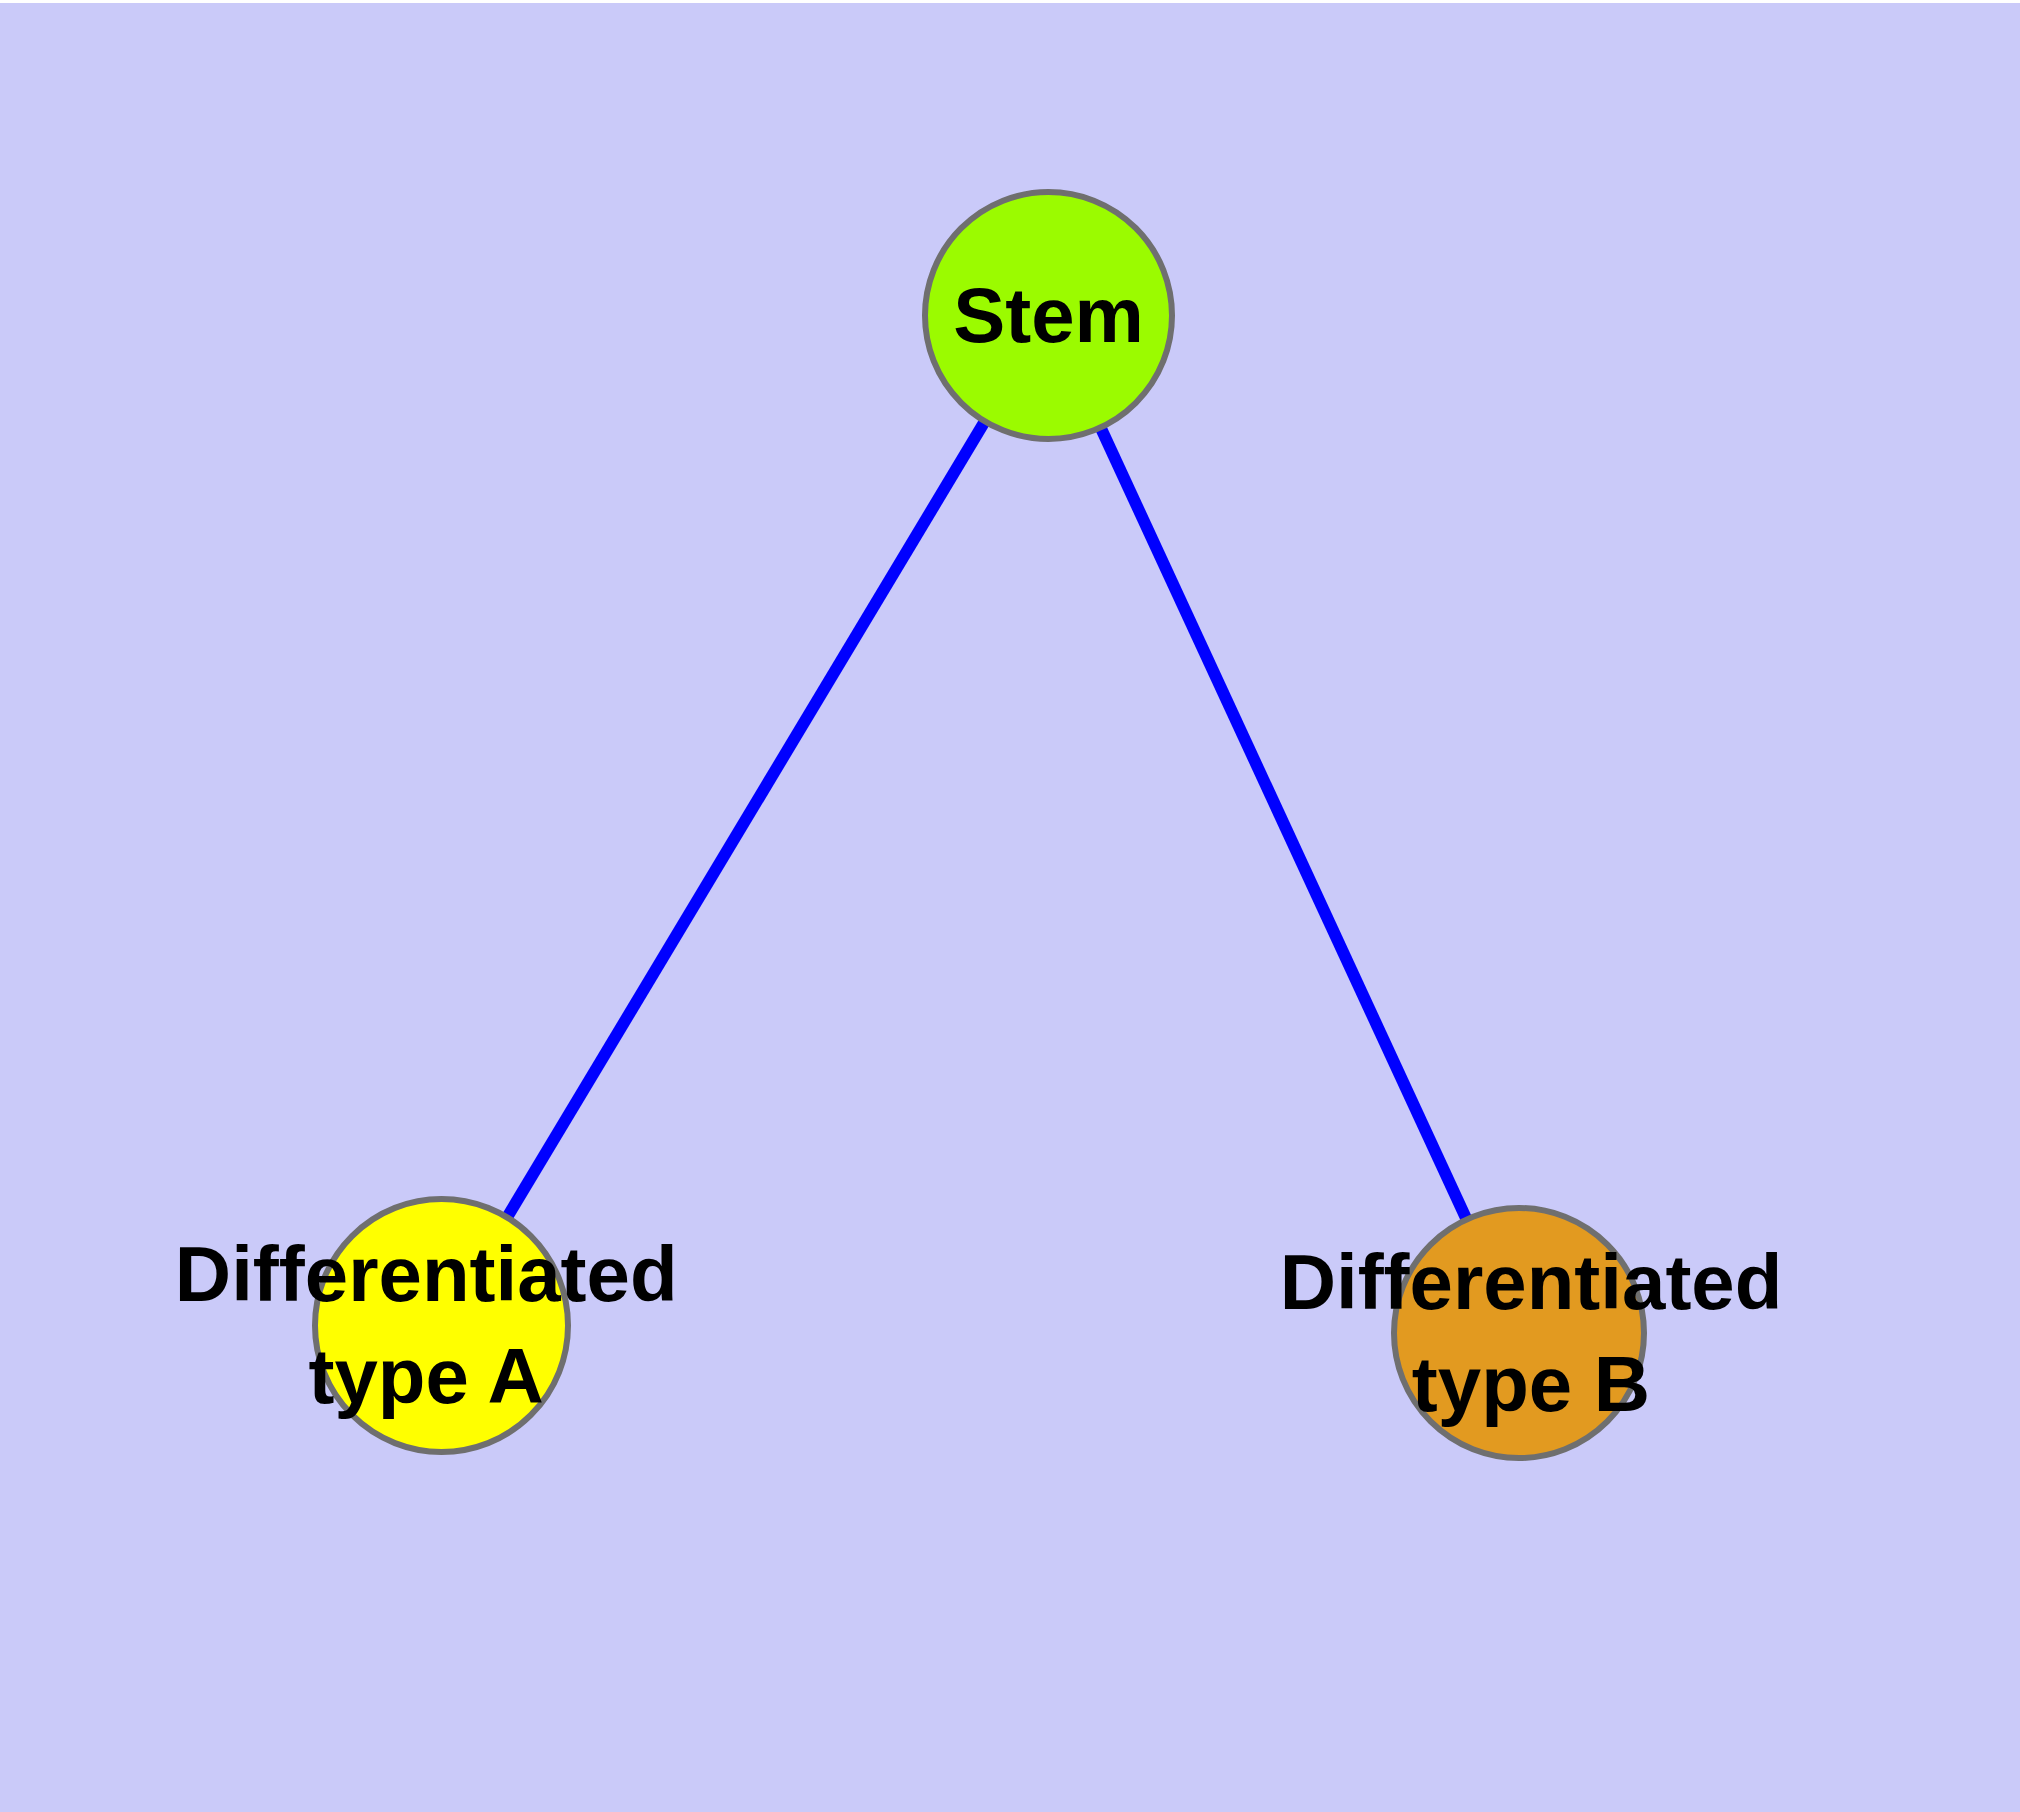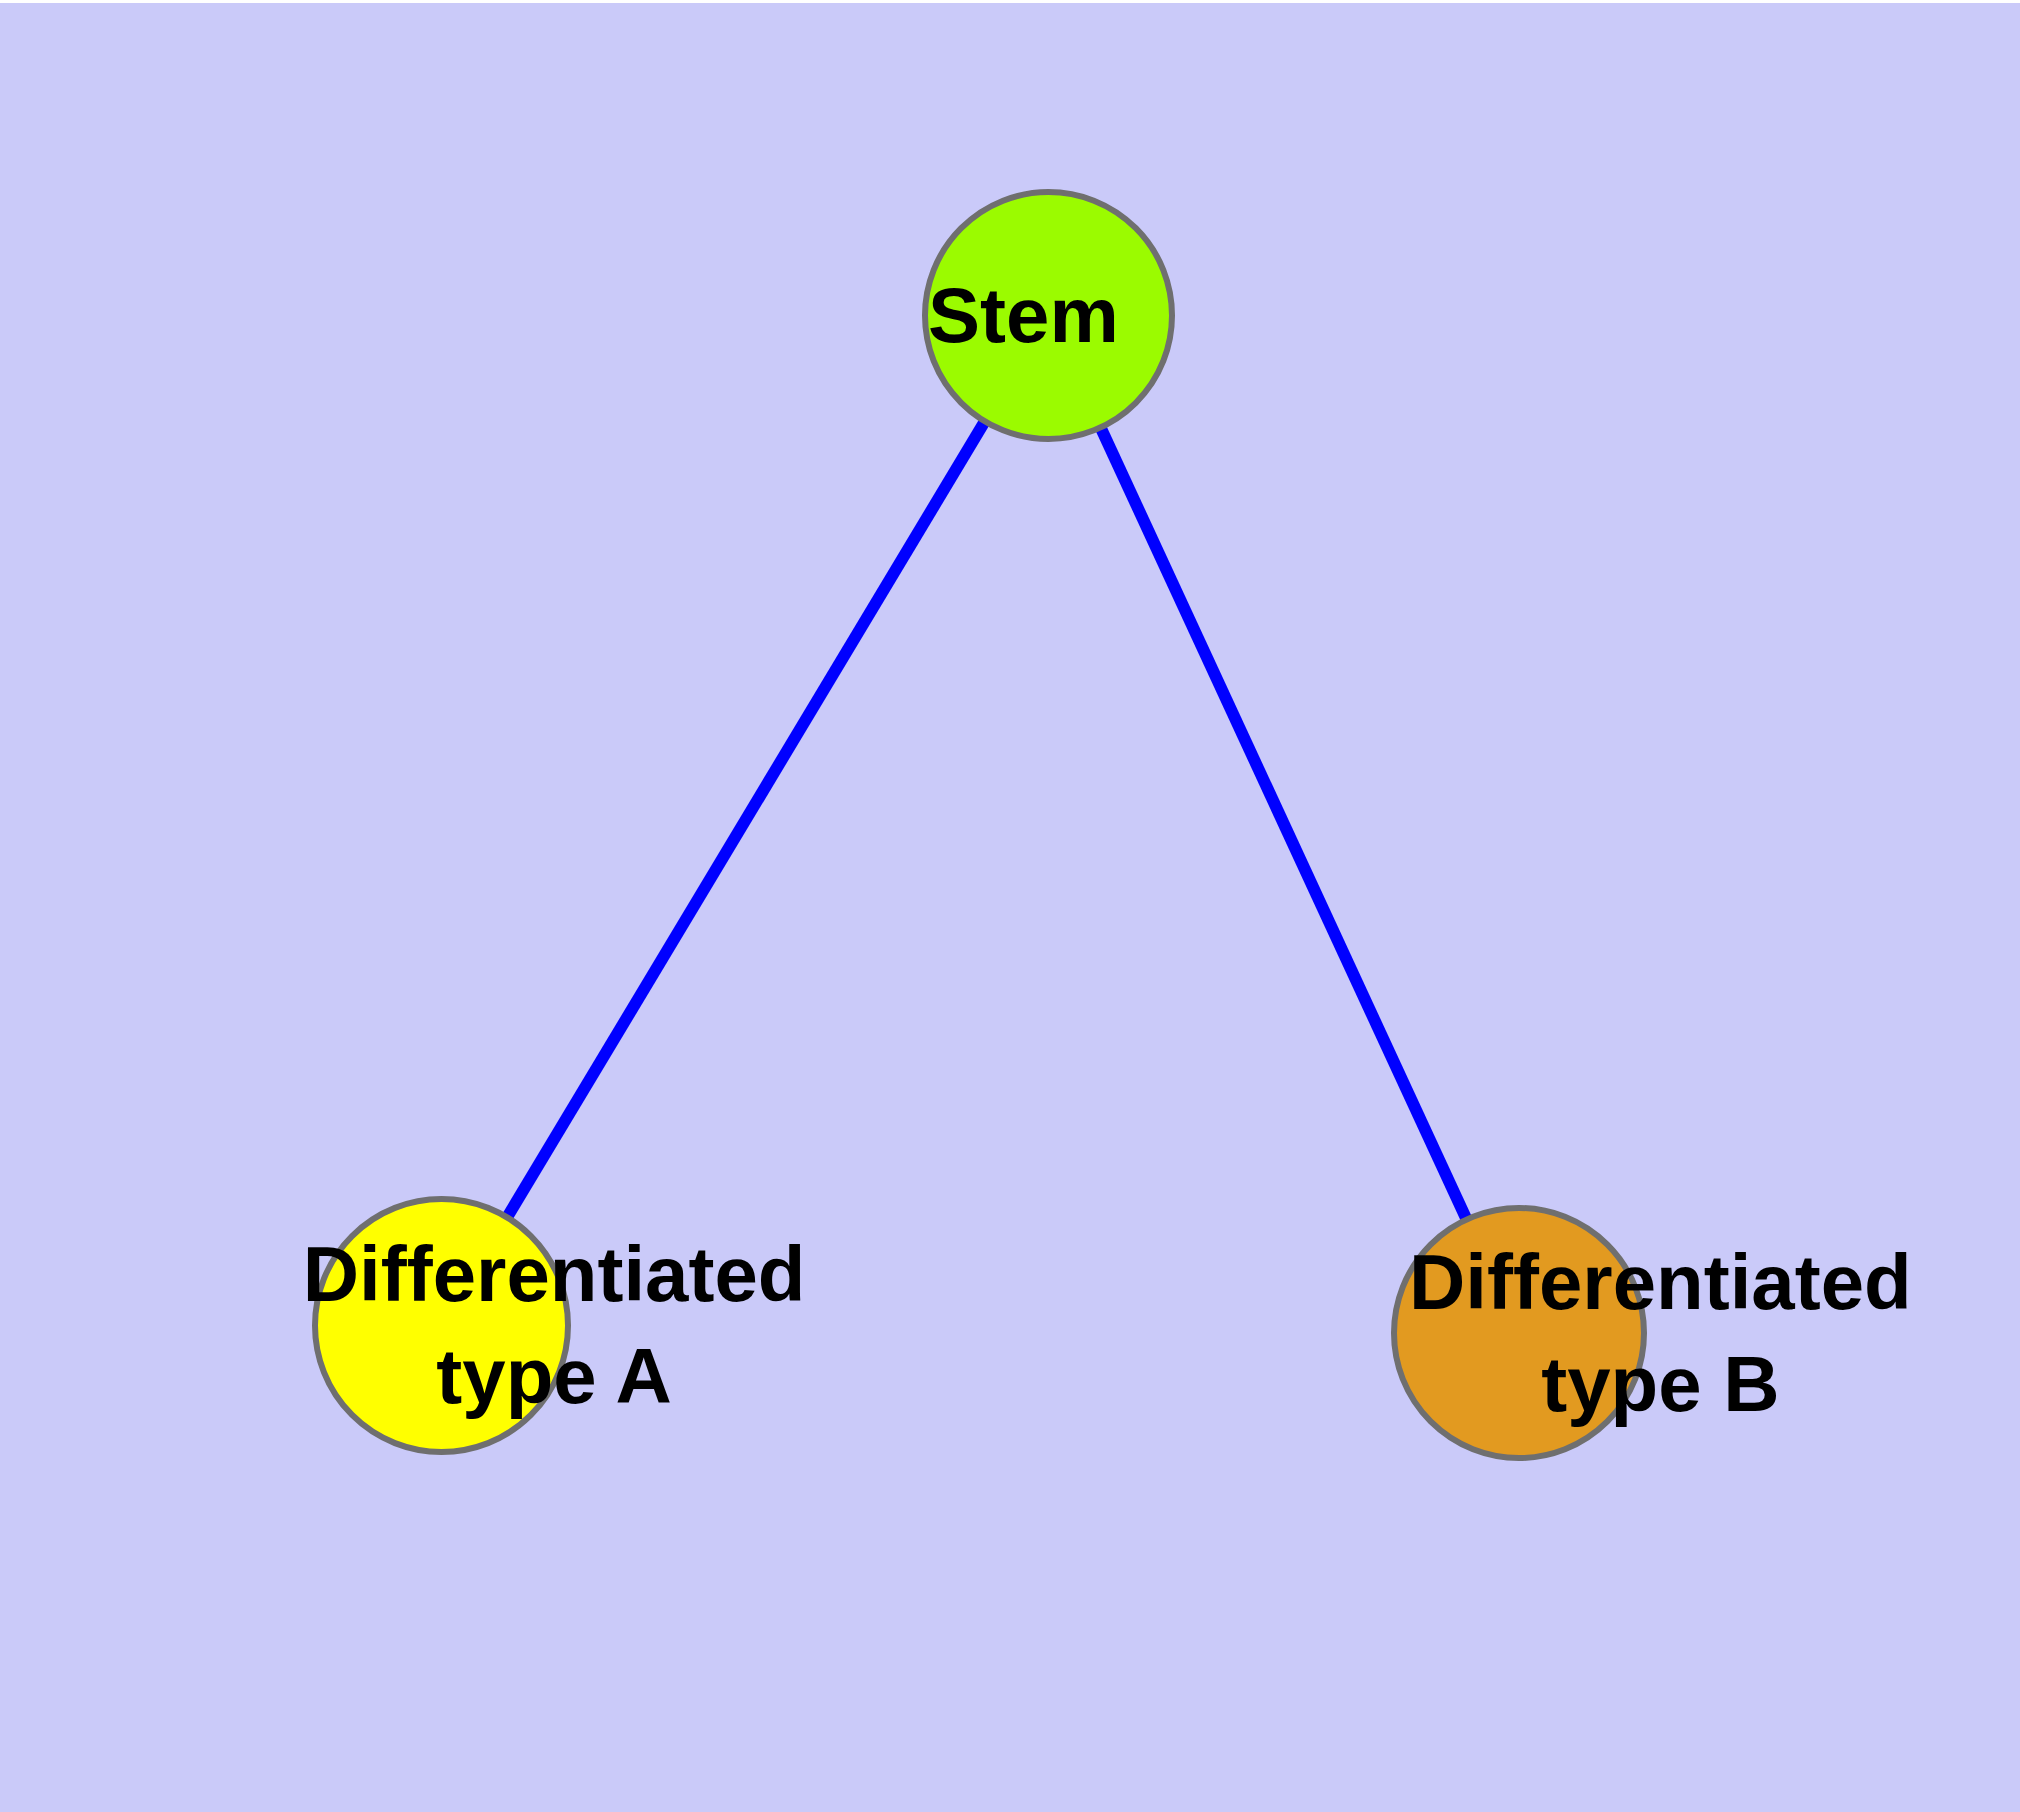--- a/index.html
+++ b/index.html
@@ -20,21 +20,21 @@
     width: 100%;
     height: 100%;
   }
   .node {
     position: absolute;
     border-radius: 50%;
     border-style: solid;
     box-sizing: border-box;
     display: flex;
     align-items: center;
-    justify-content: flex-start;
+    justify-content: center;
   }
   .node-label {
     white-space: pre-line;
     text-align: center;
     font-weight: 700;
     font-size: 78px;
     line-height: 102px;
     letter-spacing: 0;
   }
 </style>

